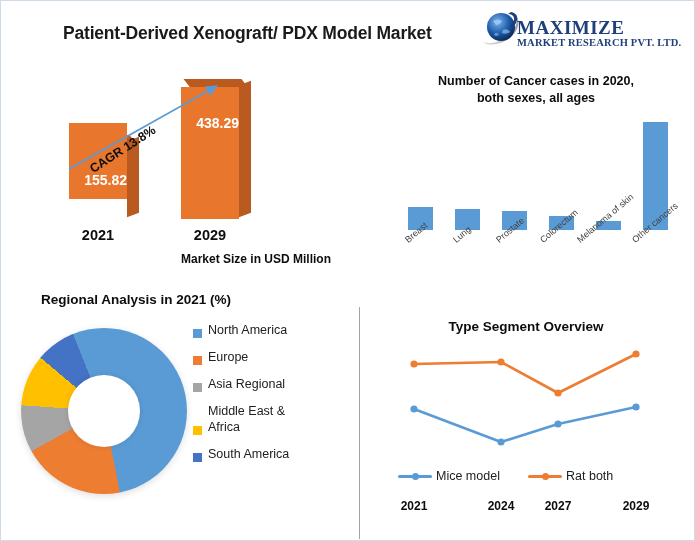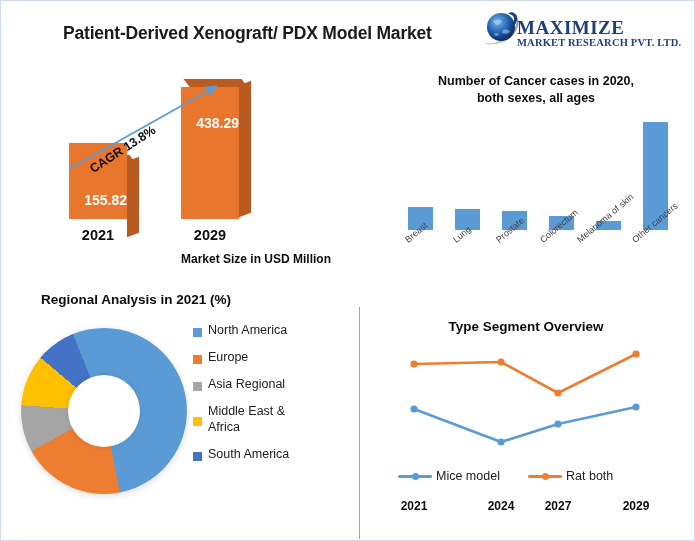--- a/index.html
+++ b/index.html
@@ -184,21 +184,21 @@
     border-radius: 50%;
     box-shadow: 0 0 6px rgba(0,0,0,.10);
   }
   .donut-legend {
     position: absolute;
     left: 182px; top: 36px;
     width: 140px;
   }
   .legend-row {
     display: flex;
-    align-items: center;
+    align-items: flex-end;
     margin-bottom: 11px;
   }
   .legend-swatch {
     width: 9px; height: 9px;
     margin-top: 4px;
     margin-right: 6px;
     flex: 0 0 auto;
   }
   .legend-text {
     font-size: 12.5px;
@@ -290,21 +290,21 @@
         <div class="logo-line2">MARKET RESEARCH PVT. LTD.</div>
       </div>
     </div>
   </div>
 
   <div class="panel-bars3d">
 
     <div class="shadow" style="left:26px; top:148px; width:78px; height:6px;"></div>
     <div class="shadow" style="left:137px; top:148px; width:82px; height:6px;"></div>
 
-    <div class="bar3d" style="left:28px; top:76px; width:58px; height:56px;margin-top:20px;">
+    <div class="bar3d" style="left:28px; top:76px; width:58px; height:56px;">
       <div class="top" style="left:6px; top:-8px; width:58px; transform:skewX(38deg); height:9px;"></div>
       <div class="side" style="left:58px; top:-4px; height:76px; transform:skewY(-20deg);"></div>
       <div class="front" style="height:76px;"></div>
       <div class="value" style="top:29px;">155.82</div>
     </div>
 
     <div class="bar3d" style="left:140px; top:20px; width:58px; height:132px;">
       <div class="top" style="left:6px; top:-8px; width:58px; transform:skewX(38deg); height:9px;"></div>
       <div class="side" style="left:58px; top:-4px; height:132px; transform:skewY(-20deg);"></div>
       <div class="front" style="height:132px;"></div>

